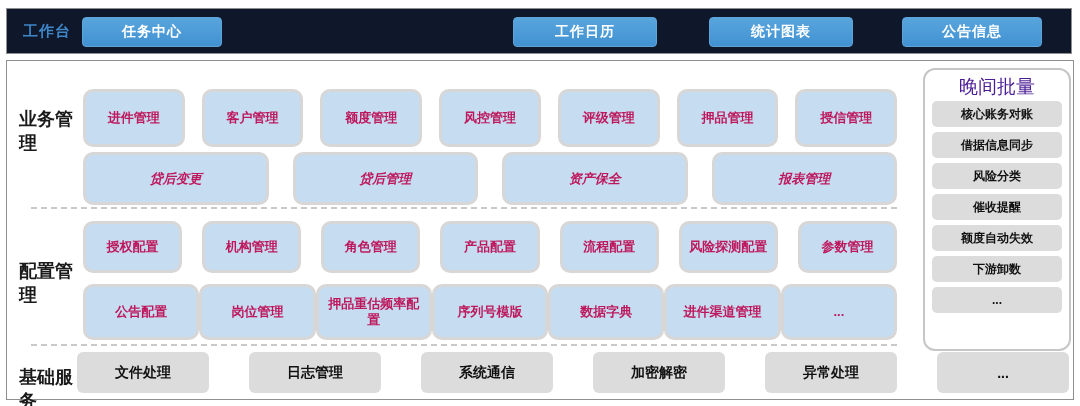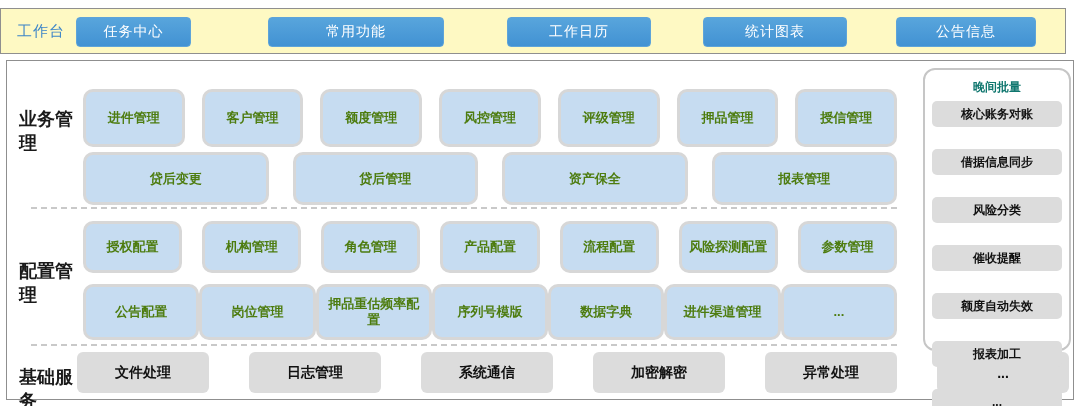--- a/index.html
+++ b/index.html
@@ -1,73 +1,72 @@
 <!DOCTYPE html>
 <html><head>
 <meta charset="utf-8">
 <style>
   html,body{margin:0;padding:0;background:#ffffff;}
   body{font-family:"Liberation Sans","DejaVu Sans",sans-serif;}
   #screen{position:relative;width:1080px;height:406px;background:#ffffff;overflow:hidden;}
 
   
-  .topbar{position:absolute;left:0;top:8px;width:1066px;height:46px;background:#fef9c3;
-          border:1px solid #8f8f8f;box-sizing:border-box;}
+  .topbar{position:absolute;left:6px;top:8px;width:1066px;height:46px;background:#0f172a;
+          border:1px solid #8f8f8f;box-sizing:border-box;font-weight:bold;}
   .topbar-label{position:absolute;left:16px;top:13px;font-size:15px;color:#3e86c8;letter-spacing:1px;}
   .top-btn{position:absolute;top:8px;height:30px;border-radius:4px;color:#ffffff;font-size:14px;
            background:linear-gradient(#58a5dc,#4292d3);border:1px solid #5ea4d9;box-sizing:border-box;
            display:flex;align-items:center;justify-content:center;cursor:pointer;letter-spacing:1px;}
-  .top-btn.b0{left:75px;width:115px;}
+  .top-btn.b0{left:75px;width:140px;}
   .top-btn.b1{left:267px;width:176px;}
   .top-btn.b2{left:506px;width:144px;}
   .top-btn.b3{left:702px;width:144px;}
   .top-btn.b4{left:895px;width:140px;}
 
   
   .main{position:absolute;left:6px;top:60px;width:1068px;height:340px;background:#ffffff;
         border:1px solid #8f8f8f;box-sizing:border-box;}
   .sec-label{position:absolute;left:12px;width:64px;font-size:18px;font-weight:bold;color:#1a1a1a;text-align:left;}
   .lab-business{top:46px;}
   .lab-config{top:198px;}
   .lab-base{top:304px;}
 
   .row{position:absolute;display:flex;}
   .biz-row1{left:76px;top:28px;width:814px;height:58px;gap:17px;}
-  .biz-row2{left:76px;top:91px;width:814px;height:53px;gap:24px;}
+  .biz-row2{left:76px;top:91px;width:814px;height:53px;gap:24px;font-style:italic;}
   .cfg-row1{left:76px;top:160px;width:814px;height:52px;gap:20px;}
   .cfg-row2{left:76px;top:223px;width:814px;height:56px;}
   .base-row{left:70px;top:291px;width:992px;height:41px;gap:40px;}
 
   .blue-btn{flex:1;background:#c6dcf1;border:3px solid #d7d7d7;border-radius:10px;box-sizing:border-box;
             display:flex;align-items:center;justify-content:center;text-align:center;
-            font-size:13px;font-weight:bold;color:#4d7c0f;line-height:1.2;padding:0 5px;cursor:pointer;}
+            font-size:13px;font-weight:bold;color:#be185d;line-height:1.2;padding:0 5px;cursor:pointer;}
   .gray-btn{flex:1;background:#dcdcdc;border-radius:6px;display:flex;align-items:center;justify-content:center;
             font-size:14px;font-weight:bold;color:#111111;cursor:pointer;}
 
   .divider{position:absolute;left:24px;width:866px;height:0;border-top:2px dashed #c9c9c9;}
   .div1{top:146px;}
   .div2{top:283px;}
 
   
   .night{position:absolute;left:916px;top:7px;width:148px;height:283px;background:#ffffff;
          border:2px solid #c6c6c6;border-radius:12px;box-sizing:border-box;padding:7px 7px 0 7px;}
-  .night-title{font-size:12px;font-weight:bold;color:#0f766e;text-align:center;height:20px;line-height:20px;margin-bottom:4px;}
-  .nb-item{height:26px;background:#dcdcdc;border-radius:5px;margin-bottom:22px;
+  .night-title{font-size:19px;font-weight:normal;color:#4c1d95;text-align:center;height:20px;line-height:20px;margin-bottom:4px;}
+  .nb-item{height:26px;background:#dcdcdc;border-radius:5px;margin-bottom:5px;
            display:flex;align-items:center;justify-content:center;
            font-size:12px;font-weight:bold;color:#111111;cursor:pointer;}
 </style>
 </head>
 <body>
 
 <div id="screen">
 
   <div class="topbar">
     <span class="topbar-label">工作台</span>
     <div class="top-btn b0">任务中心</div>
-    <div class="top-btn b1">常用功能</div>
     <div class="top-btn b2">工作日历</div>
     <div class="top-btn b3">统计图表</div>
     <div class="top-btn b4">公告信息</div>
   </div>
 
   <div class="main">
 
     <div class="sec-label lab-business">业务管理</div>
     <div class="sec-label lab-config">配置管理</div>
     <div class="sec-label lab-base">基础服务</div>
@@ -122,18 +121,18 @@
       <div class="gray-btn">...</div>
     </div>
 
     <div class="night">
       <div class="night-title">晚间批量</div>
       <div class="nb-item">核心账务对账</div>
       <div class="nb-item">借据信息同步</div>
       <div class="nb-item">风险分类</div>
       <div class="nb-item">催收提醒</div>
       <div class="nb-item">额度自动失效</div>
-      <div class="nb-item">报表加工</div>
+      <div class="nb-item">下游卸数</div>
       <div class="nb-item">...</div>
     </div>
 
   </div>
 </div>
 
 </body></html>

